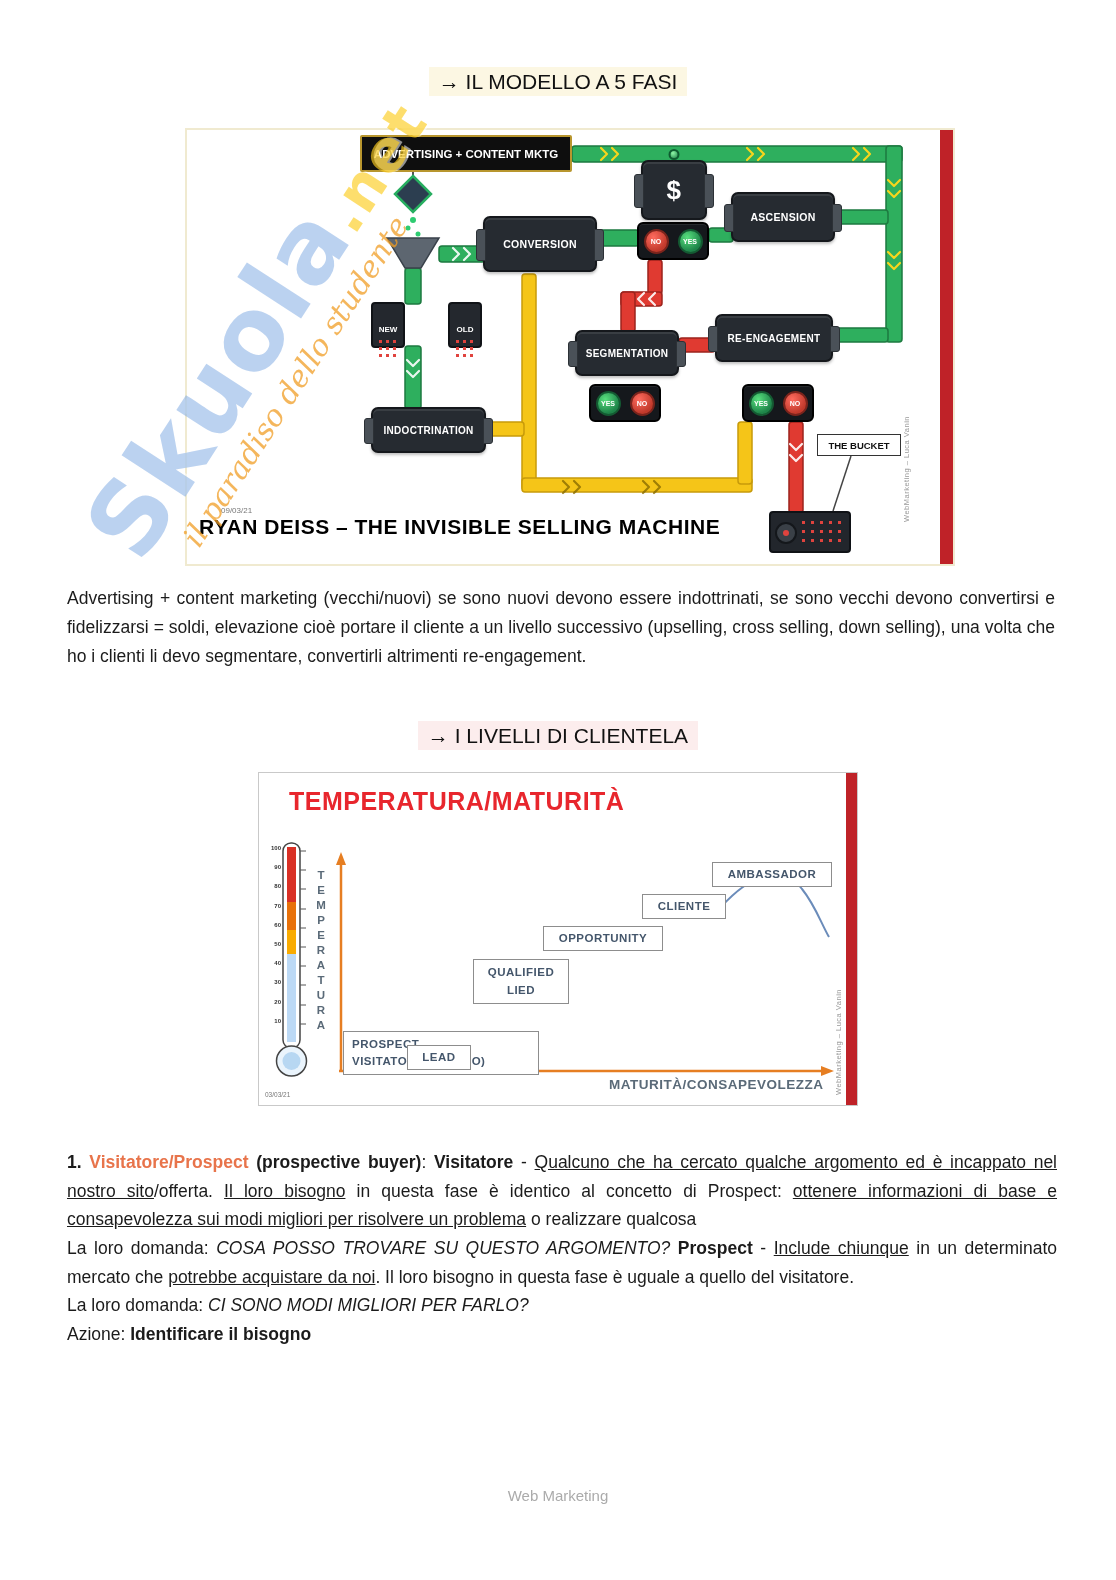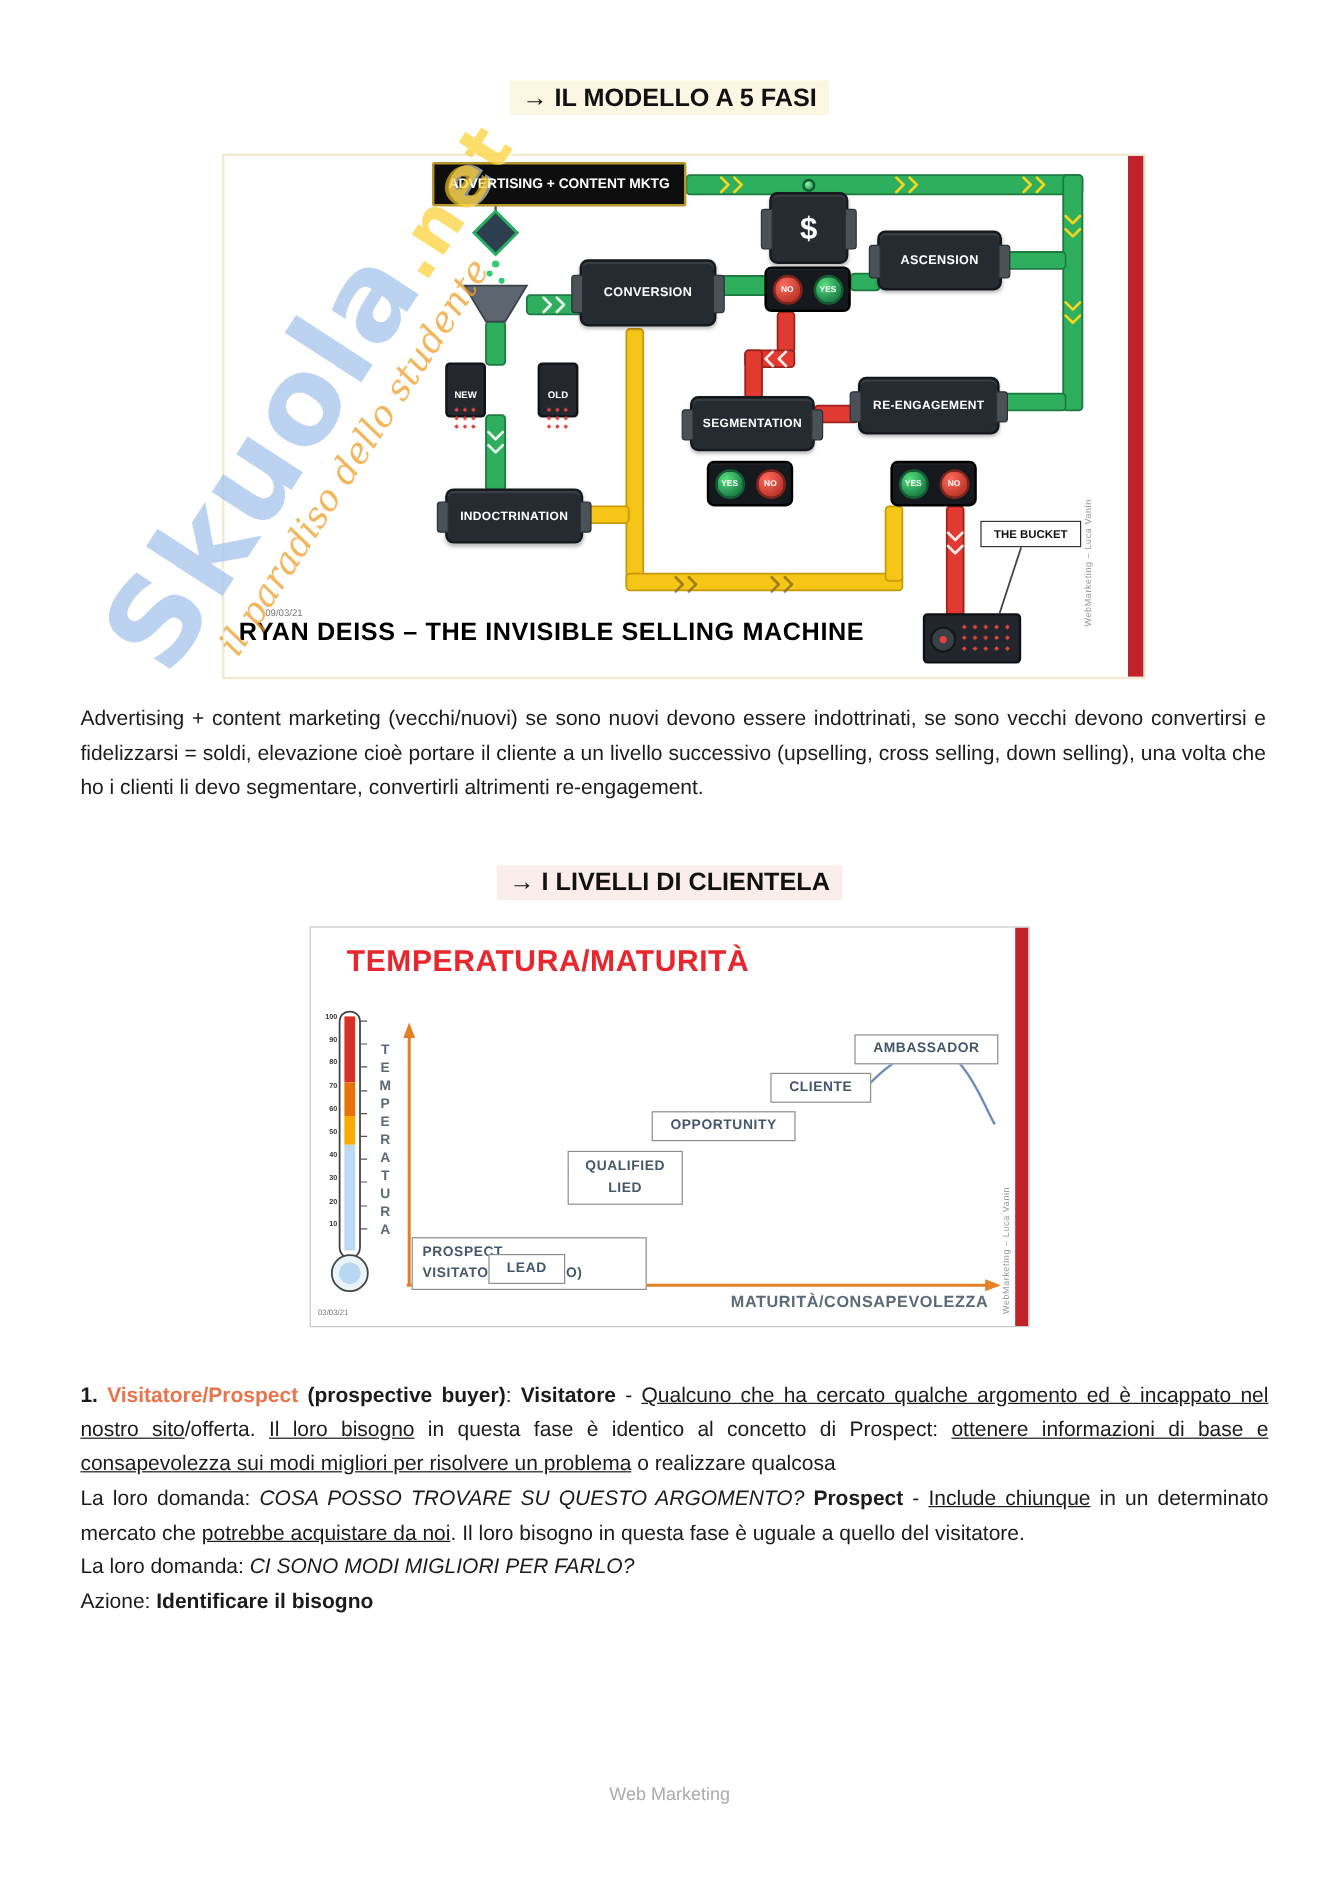--- a/index.html
+++ b/index.html
@@ -2,21 +2,21 @@
 <html><head>
 <meta charset="utf-8">
 <style>
   * { margin:0; padding:0; box-sizing:border-box; }
   html,body { background:#ffffff; }
   body { width:1116px; height:1580px; position:relative; overflow:hidden;
          font-family:"Liberation Sans", sans-serif; color:#1b1b1b; }
 
   
   .doc-title { position:absolute; left:0; width:100%; text-align:center;
-               font-size:21px; font-weight:700; color:#111; z-index:5; }
+               font-size:21px; font-weight:400; color:#111; z-index:5; }
   .doc-title .hl { padding:3px 10px; }
   #title-model { top:70px; }
   #title-model .hl { background:#fcf7e3; }
   #title-levels { top:724px; }
   #title-levels .hl { background:#fceded; }
 
   
   #figure1 { position:absolute; left:185px; top:128px; width:770px; height:438px;
              background:#fff; border:2px solid #f0ead0; overflow:hidden; }
   #fig1-canvas { position:absolute; left:4px; top:4px; width:736px; height:424px; }

